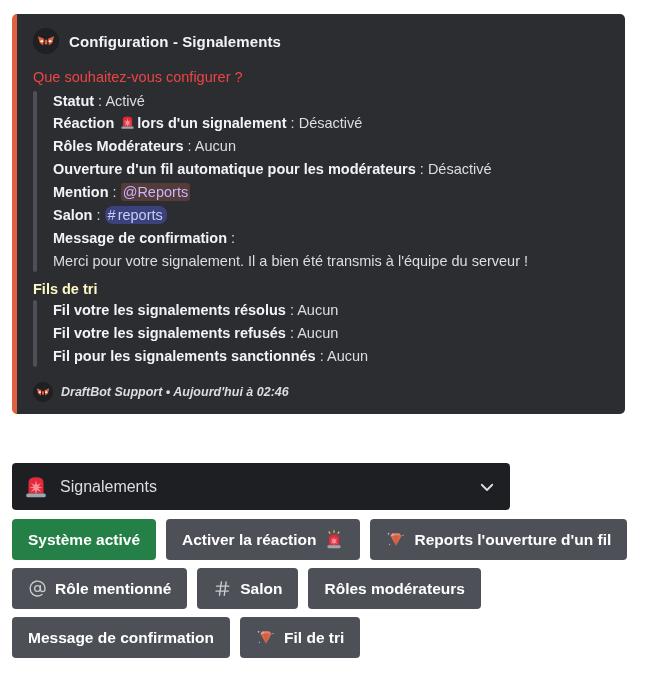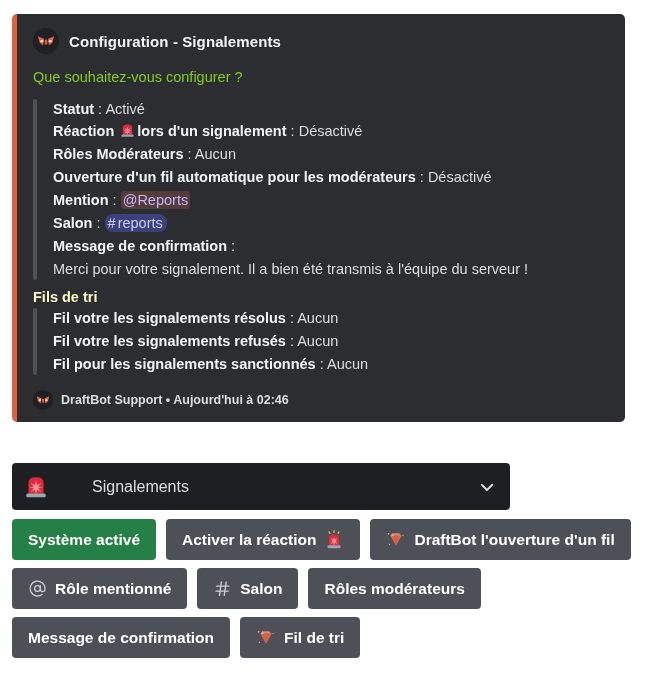--- a/index.html
+++ b/index.html
@@ -50,24 +50,24 @@
   }
 
   .author-name {
     color: #f2f3f5;
     font-size: 15px;
     font-weight: bold;
     letter-spacing: 0.1px;
   }
 
   .embed-desc {
-    color: #84cc16;
+    color: #ef4444;
     font-size: 14.5px;
     line-height: 1.35;
-    margin-bottom: 10px;
+    margin-bottom: 2px;
   }
 
   
   .quote {
     position: relative;
     padding-left: 20px;
     margin: 0 0 8px 0;
   }
   .quote::before {
     content: "";
@@ -134,37 +134,37 @@
     height: 20px;
     border-radius: 50%;
     background: #1f2023;
     flex: 0 0 auto;
     display: block;
   }
   .footer-text {
     color: #dbdee1;
     font-size: 12.5px;
     font-weight: bold;
+    font-style: italic;
   }
 
   
   .select-menu {
     position: absolute;
     left: 12px;
     top: 463px;
     width: 498px;
     height: 47px;
     background: #1e1f22;
     border-radius: 4px;
     display: flex;
     align-items: center;
     padding: 0 14px 0 12px;
     box-sizing: border-box;
     cursor: pointer;
-    gap: 32px;
   }
   .select-emoji {
     width: 24px;
     height: 24px;
     flex: 0 0 auto;
     margin-right: 12px;
     display: block;
   }
   .select-label {
     color: #dbdee1;
@@ -354,21 +354,21 @@
           <path d="M7 9 L25 9 L16 25 Z" fill="#d9694c"></path>
           <path d="M7 9 L11 5 L21 5 L25 9 Z" fill="#e8826a"></path>
           <path d="M11 5 L13.6 9 L7 9 Z" fill="#f0a18d"></path>
           <path d="M16 25 L11.8 9 L20.2 9 Z" fill="#c85a3e" opacity="0.55"></path>
           <g fill="#ffffff" opacity="0.85">
             <path d="M4.2 4.2 l.55 1.35 l1.35 .55 l-1.35 .55 l-.55 1.35 l-.55 -1.35 l-1.35 -.55 l1.35 -.55 Z"></path>
             <path d="M27.2 7.4 l.42 1.02 l1.02 .42 l-1.02 .42 l-.42 1.02 l-.42 -1.02 l-1.02 -.42 l1.02 -.42 Z"></path>
             <path d="M5.6 21.5 l.42 1.02 l1.02 .42 l-1.02 .42 l-.42 1.02 l-.42 -1.02 l-1.02 -.42 l1.02 -.42 Z"></path>
           </g>
         </svg>
-        <span>DraftBot l'ouverture d'un fil</span>
+        <span>Reports l'ouverture d'un fil</span>
       </button>
     </div>
 
     <div class="btn-row">
       <button class="btn">
         <svg class="btn-ico" viewBox="0 0 24 24" fill="none" stroke="#d5d7db" stroke-width="1.7">
           <circle cx="12" cy="12" r="3.6"></circle>
           <path d="M15.6 8.4 v4.6 a2.9 2.9 0 0 0 5.8 0 v-1 a9.4 9.4 0 1 0 -3.7 7.5" stroke-linecap="round"></path>
         </svg>
         <span>Rôle mentionné</span>

